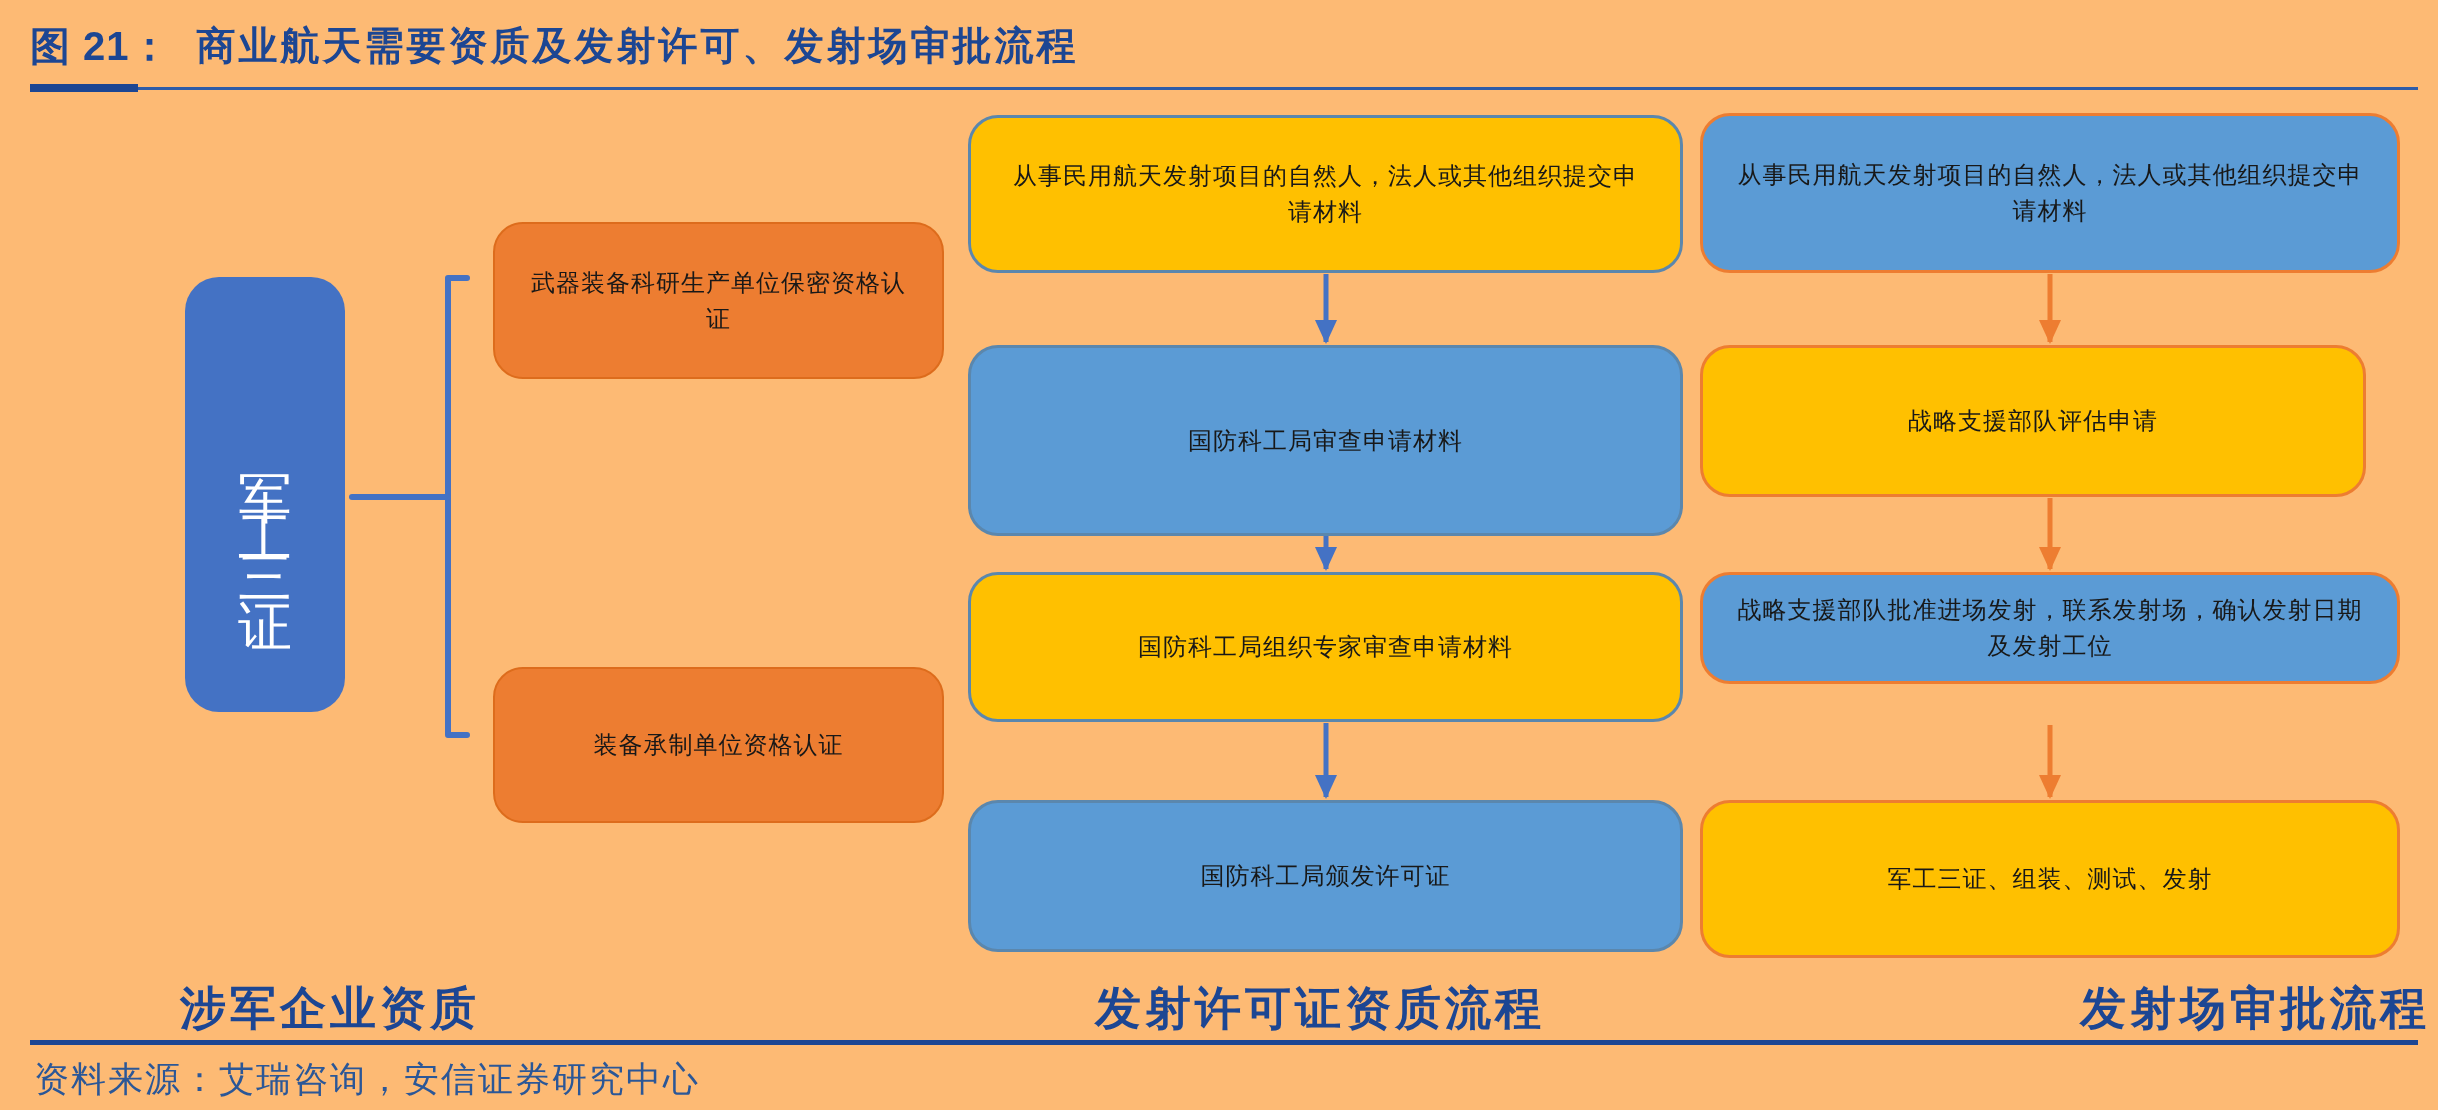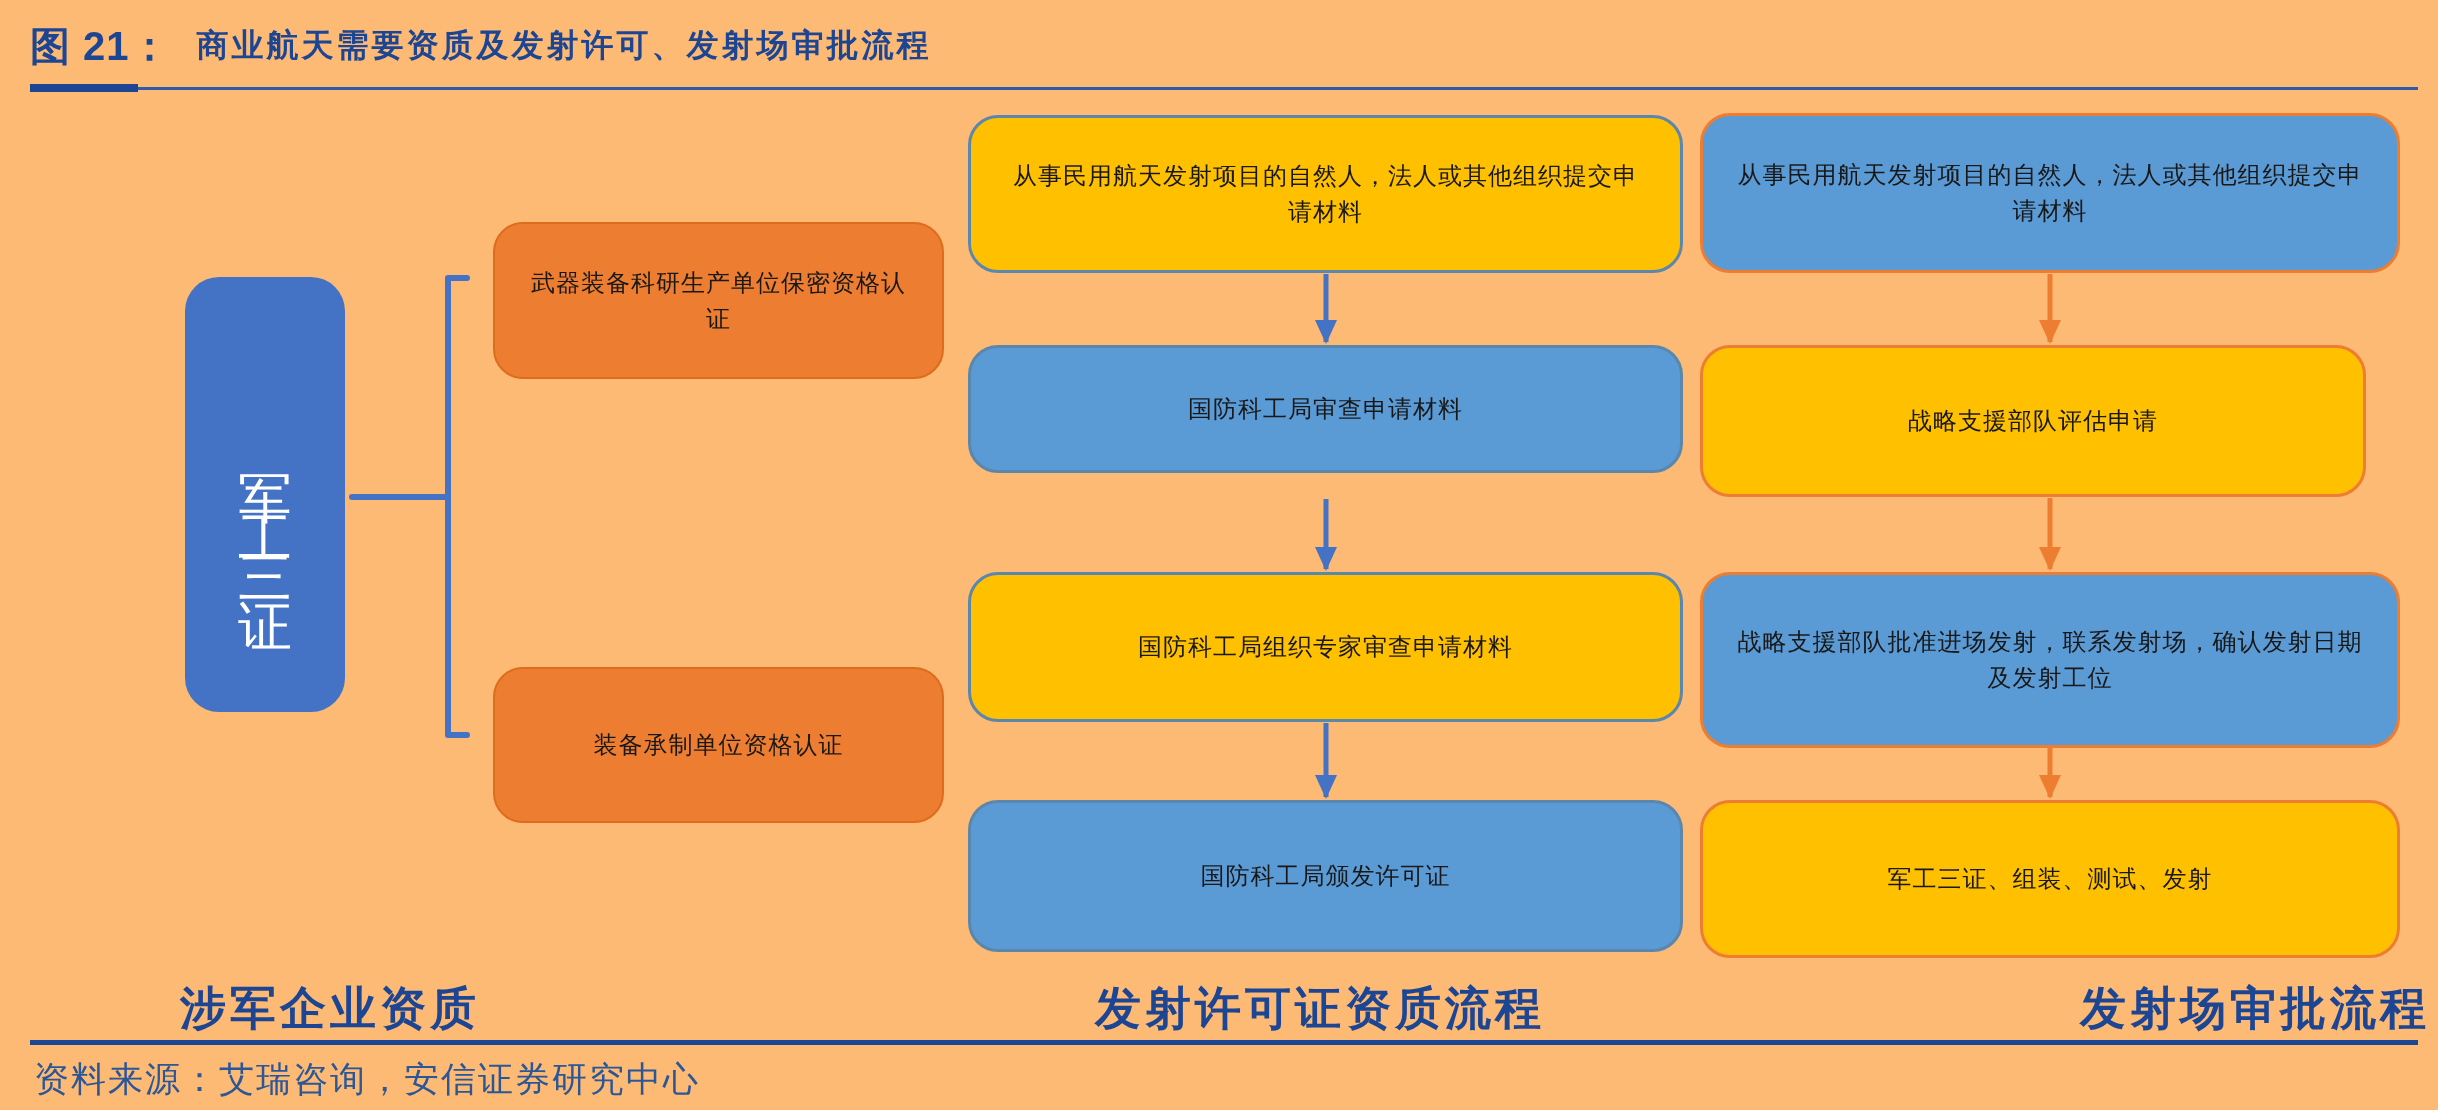--- a/index.html
+++ b/index.html
@@ -14,21 +14,21 @@
   .title-row{
     position:absolute;left:30px;top:16px;width:2380px;height:60px;
     display:flex;align-items:center;gap:26px;
     color:var(--accent-navy,#1C4693);
   }
   .fig-label{
     font-family:"Liberation Sans","DejaVu Sans",sans-serif;
     font-size:40px;font-weight:bold;letter-spacing:1px;white-space:nowrap;
   }
   .fig-title{
-    font-size:32px;font-weight:bold;letter-spacing:3px;white-space:nowrap;
+    font-size:39px;font-weight:bold;letter-spacing:3px;white-space:nowrap;
   }
   .rule-thin{
     position:absolute;left:30px;top:87px;width:2388px;height:3px;
     background:var(--rule-blue,#2E5CA8);
   }
   .rule-thick{
     position:absolute;left:30px;top:84px;width:108px;height:8px;
     background:var(--accent-navy,#1C4693);
   }
   
@@ -121,27 +121,27 @@
   </svg>
 
   <div class="pillar">
     <div class="pillar-text">军工三证</div>
   </div>
 
   <div class="box orange" style="left:493px;top:222px;width:451px;height:157px;">武器装备科研生产单位保密资格认证</div>
   <div class="box orange" style="left:493px;top:667px;width:451px;height:156px;">装备承制单位资格认证</div>
 
   <div class="box yellow b-blue" style="left:968px;top:115px;width:715px;height:158px;">从事民用航天发射项目的自然人，法人或其他组织提交申请材料</div>
-  <div class="box blue b-blue" style="left:968px;top:345px;width:715px;height:128px;">国防科工局审查申请材料</div>
+  <div class="box blue b-blue" style="left:968px;top:345px;width:715px;height:191px;">国防科工局审查申请材料</div>
   <div class="box yellow b-blue" style="left:968px;top:572px;width:715px;height:150px;">国防科工局组织专家审查申请材料</div>
   <div class="box blue b-blue" style="left:968px;top:800px;width:715px;height:152px;">国防科工局颁发许可证</div>
 
   <div class="box blue b-orange" style="left:1700px;top:113px;width:700px;height:160px;">从事民用航天发射项目的自然人，法人或其他组织提交申请材料</div>
   <div class="box yellow b-orange" style="left:1700px;top:345px;width:666px;height:152px;">战略支援部队评估申请</div>
-  <div class="box blue b-orange" style="left:1700px;top:572px;width:700px;height:176px;">战略支援部队批准进场发射，联系发射场，确认发射日期及发射工位</div>
+  <div class="box blue b-orange" style="left:1700px;top:572px;width:700px;height:112px;">战略支援部队批准进场发射，联系发射场，确认发射日期及发射工位</div>
   <div class="box yellow b-orange" style="left:1700px;top:800px;width:700px;height:158px;">军工三证、组装、测试、发射</div>
 
   <div class="col-label label-left">涉军企业资质</div>
   <div class="col-label label-mid">发射许可证资质流程</div>
   <div class="col-label label-right">发射场审批流程</div>
 
   <div class="bottom-rule"></div>
   <div class="source-line">资料来源：艾瑞咨询，安信证券研究中心</div>
 
 </div>

